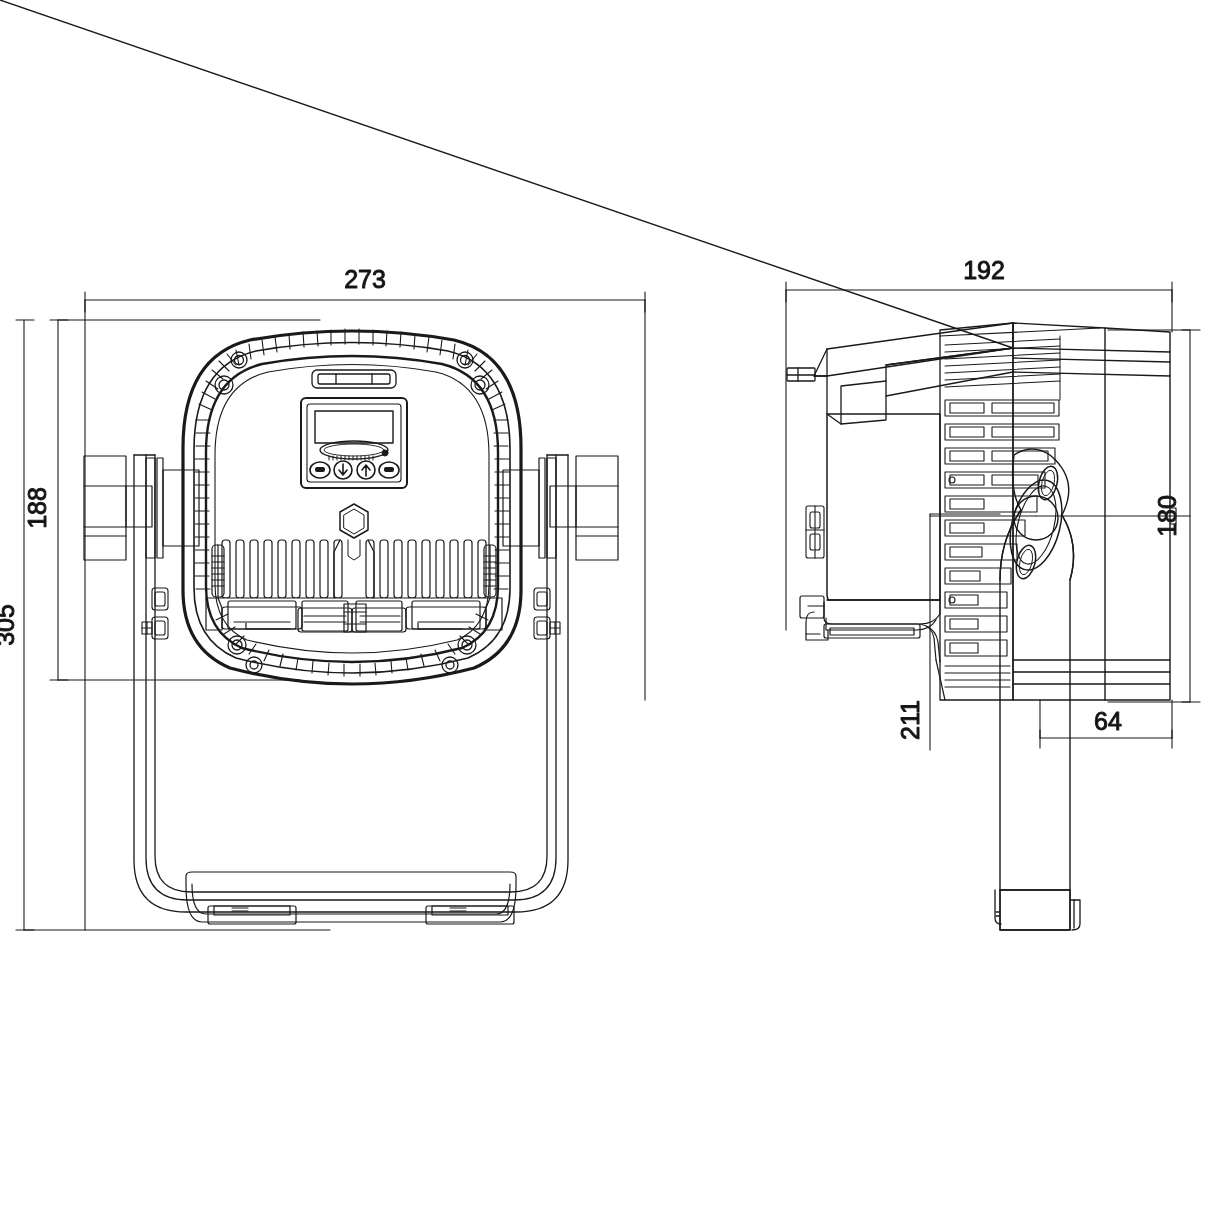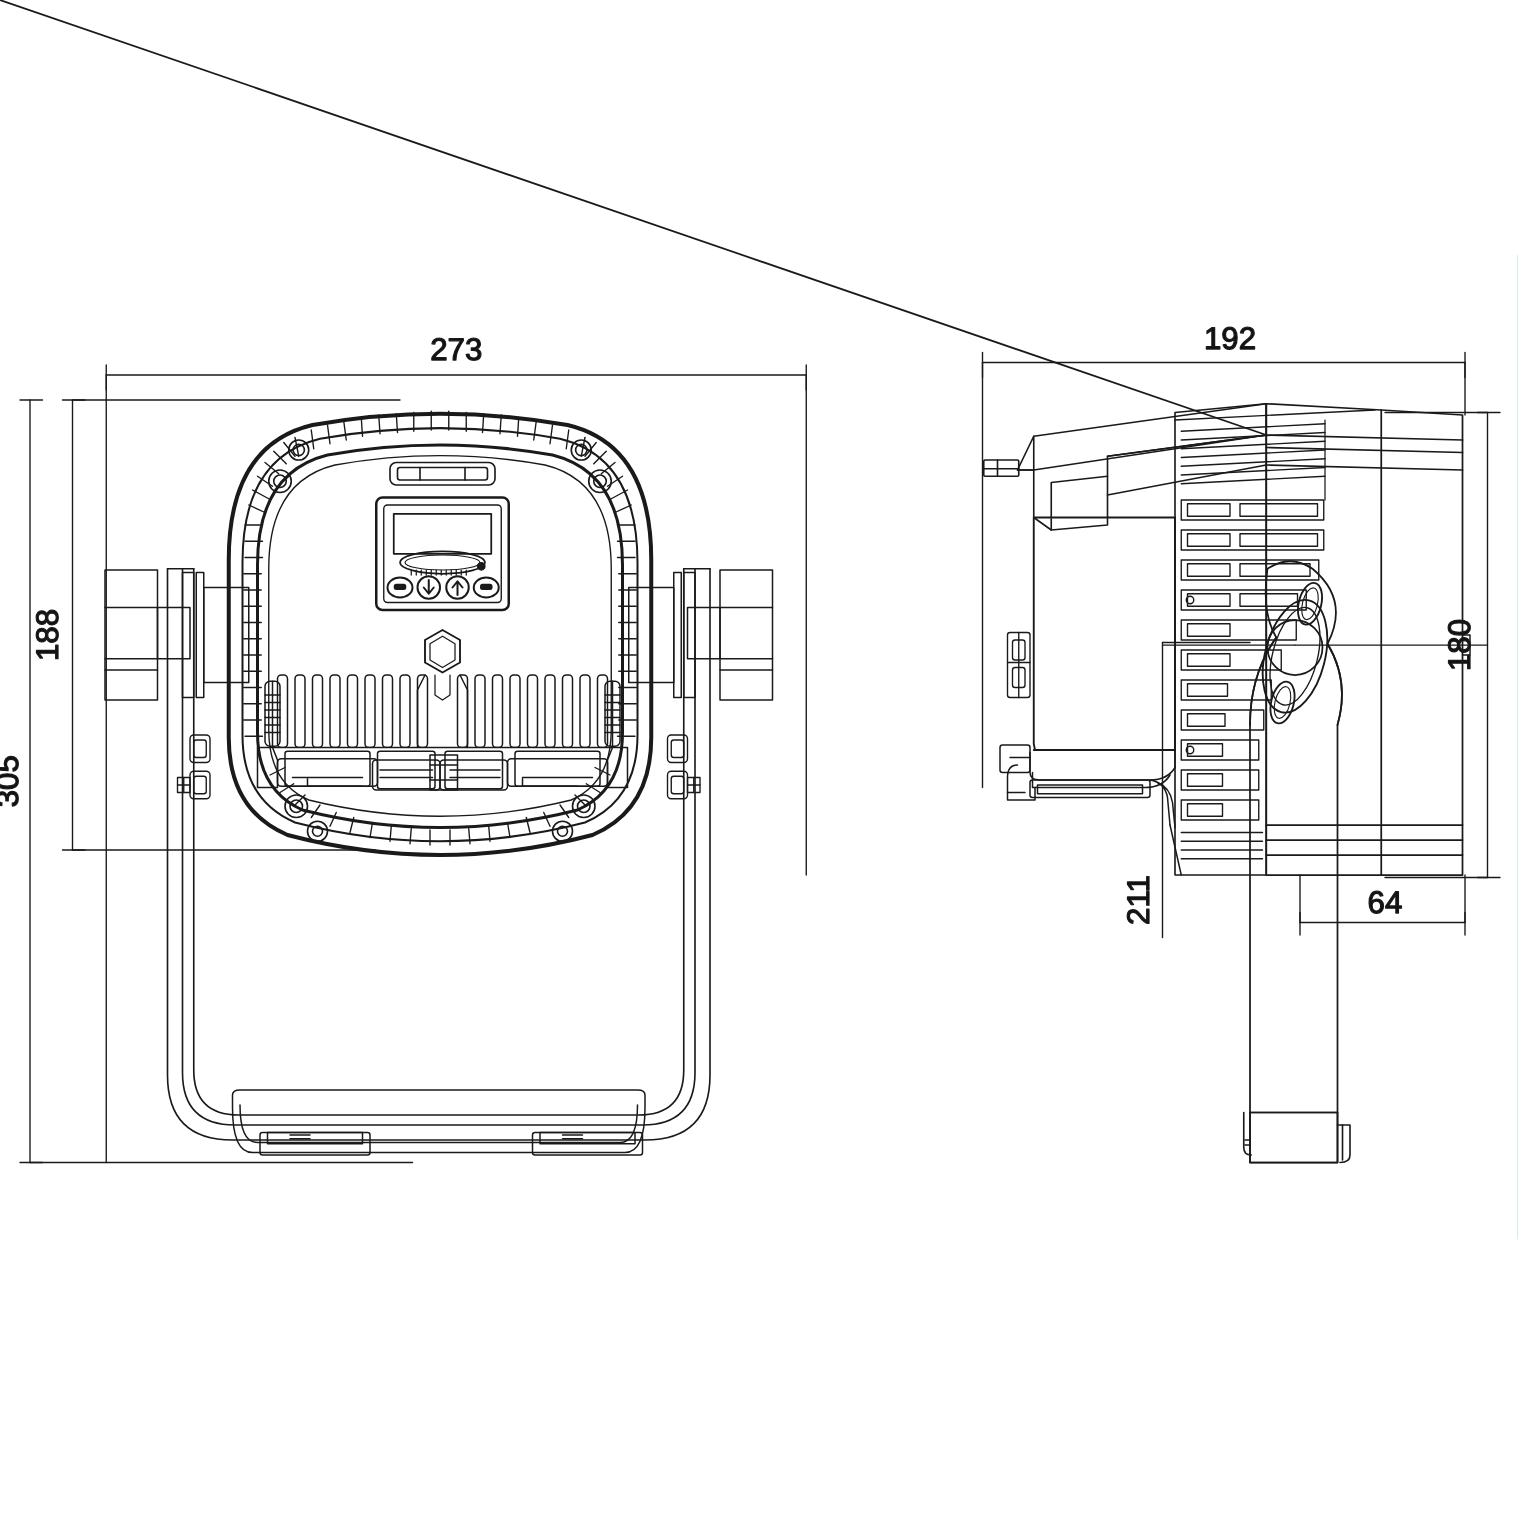--- a/index.html
+++ b/index.html
@@ -1,17 +1,17 @@
 <!DOCTYPE html>
 <html><head>
 <meta charset="utf-8">
 <style>
   html,body{margin:0;padding:0;background:#ffffff;}
   body{width:1214px;height:1214px;font-family:"Liberation Sans",sans-serif;overflow:hidden;}
-  #stage{position:relative;width:1214px;height:1020px;background:#22c55e;border-radius:31px;}
+  #stage{position:relative;width:1214px;height:1020px;background:#8b5cf6;border-radius:31px;}
   svg{display:block;}
   .dimtext{font-family:"Liberation Sans",sans-serif;font-size:25px;fill:#111111;font-weight:400;}
   text{user-select:none;}
 </style>
 </head>
 <body>
 
 <div id="stage">
 <svg width="1214" height="1214" viewBox="0 0 1214 1214" xmlns="http://www.w3.org/2000/svg">
   <defs>

